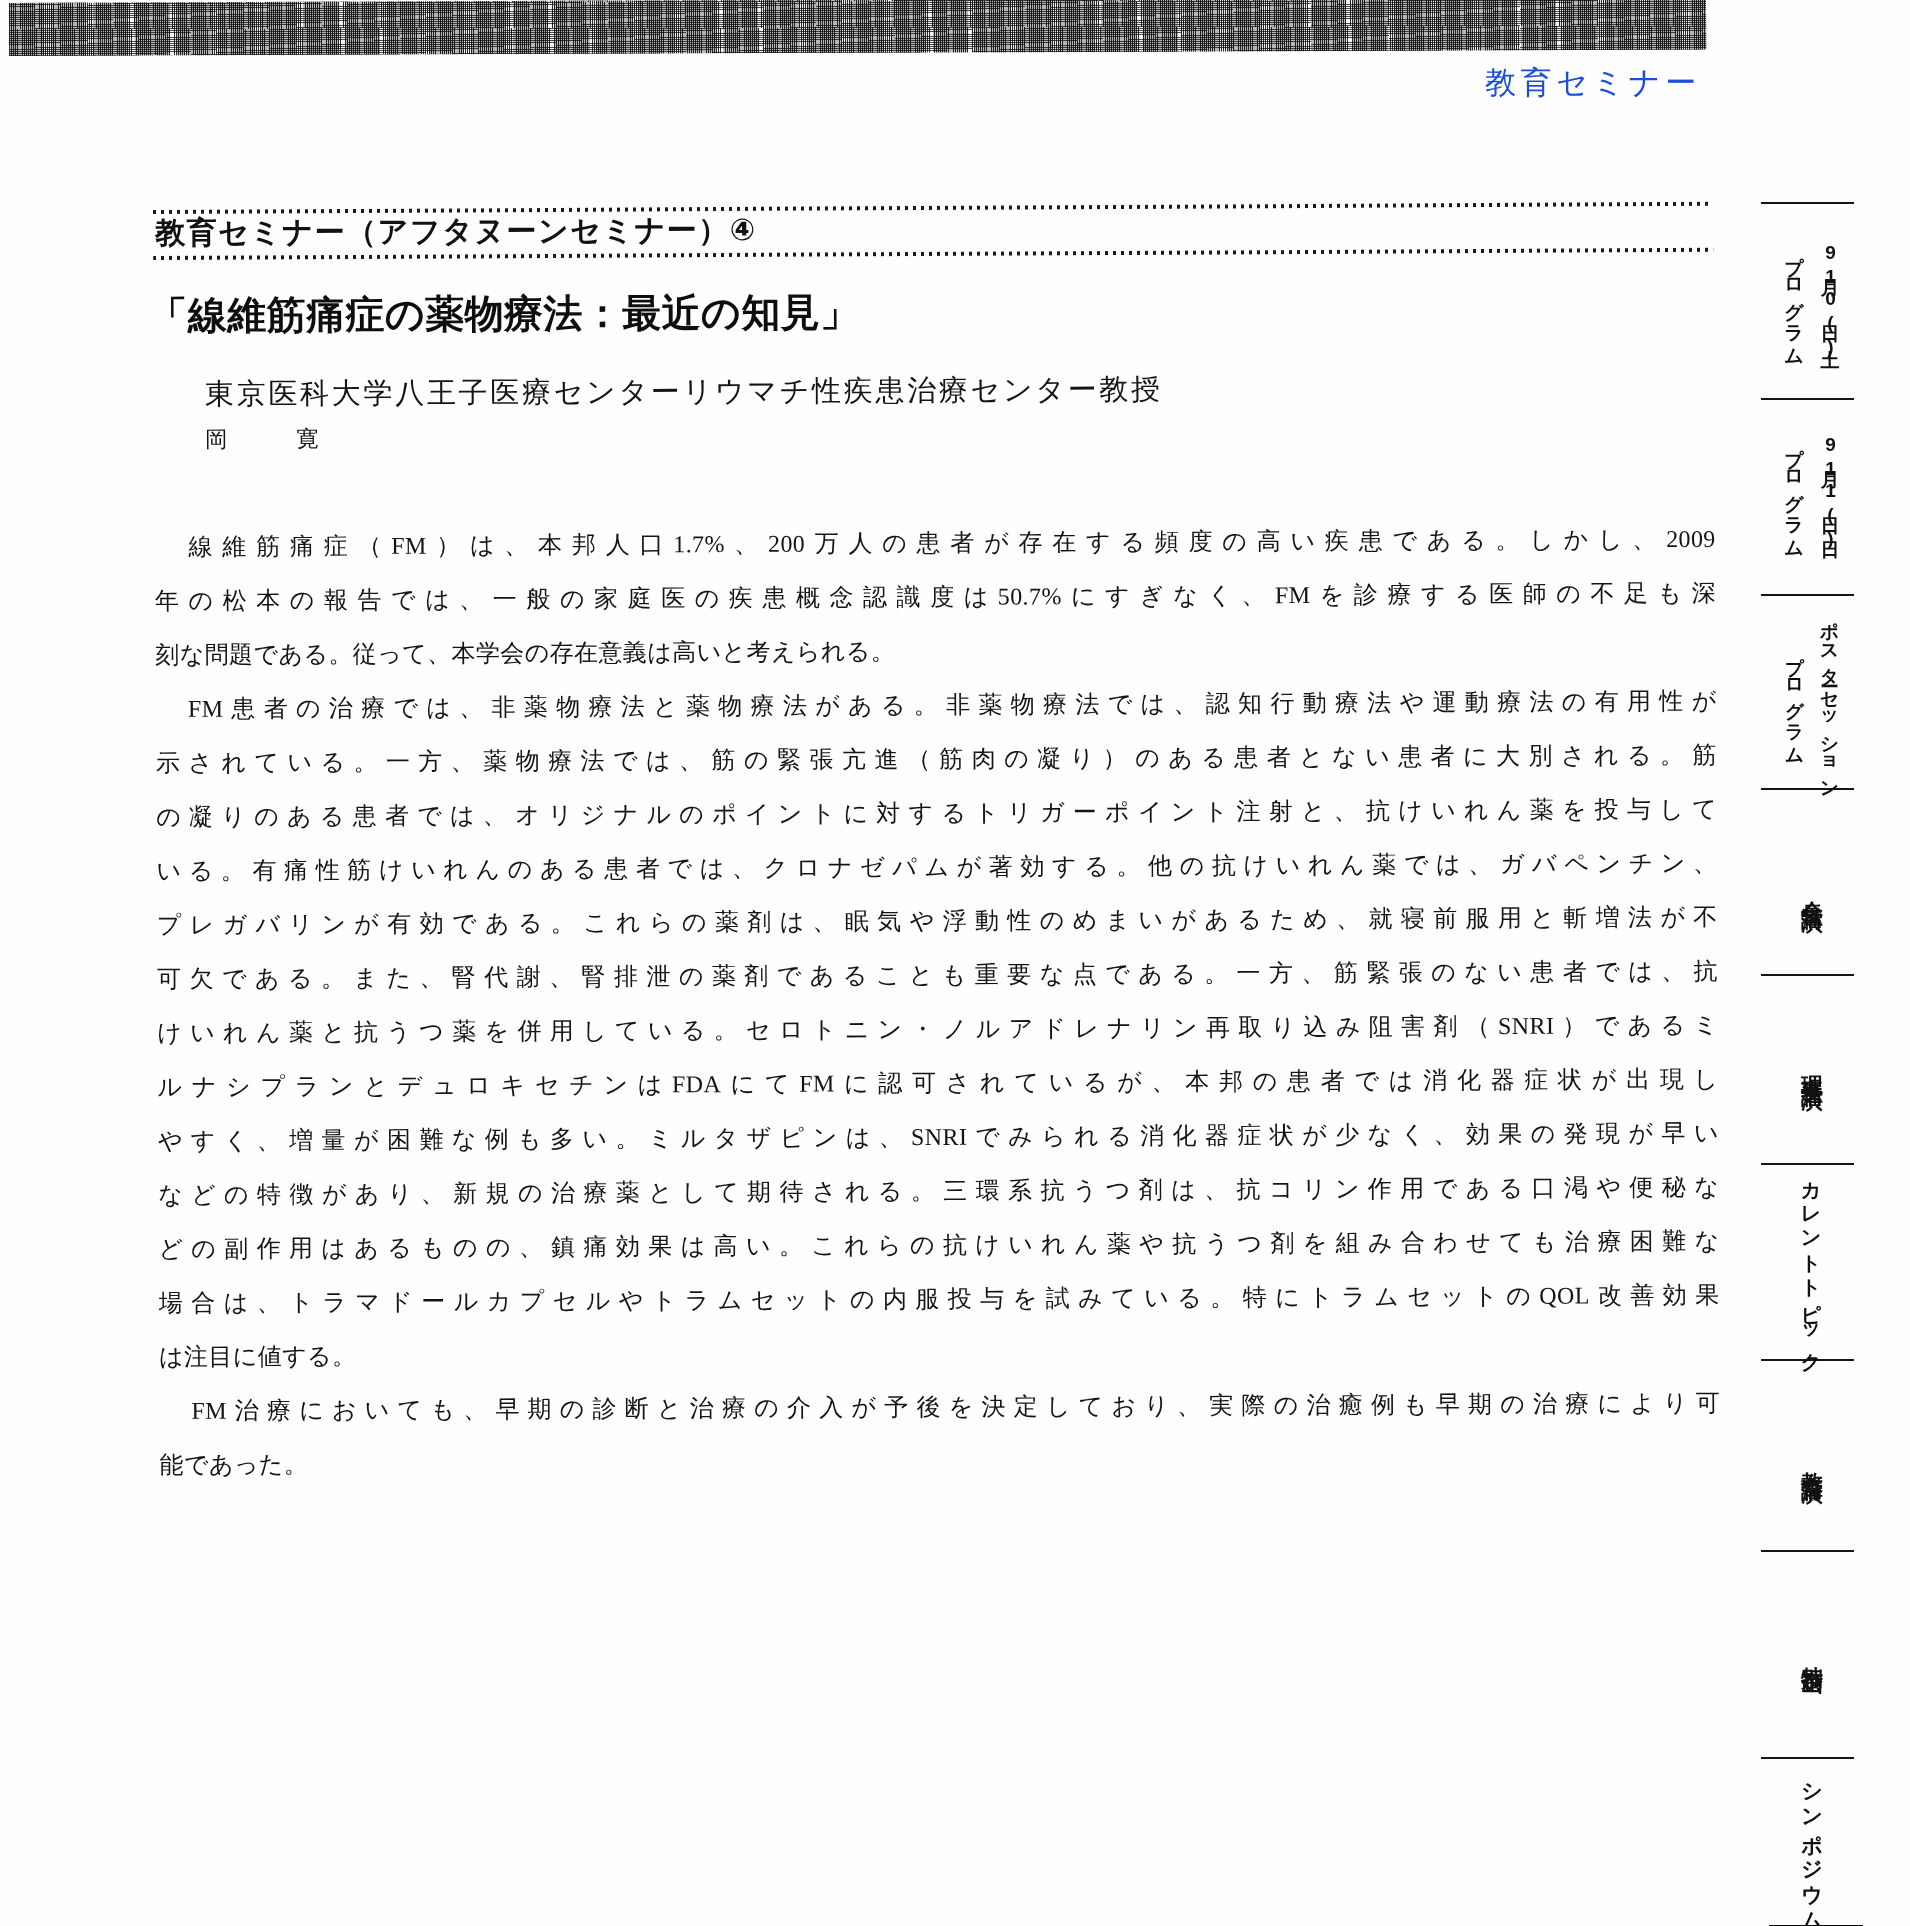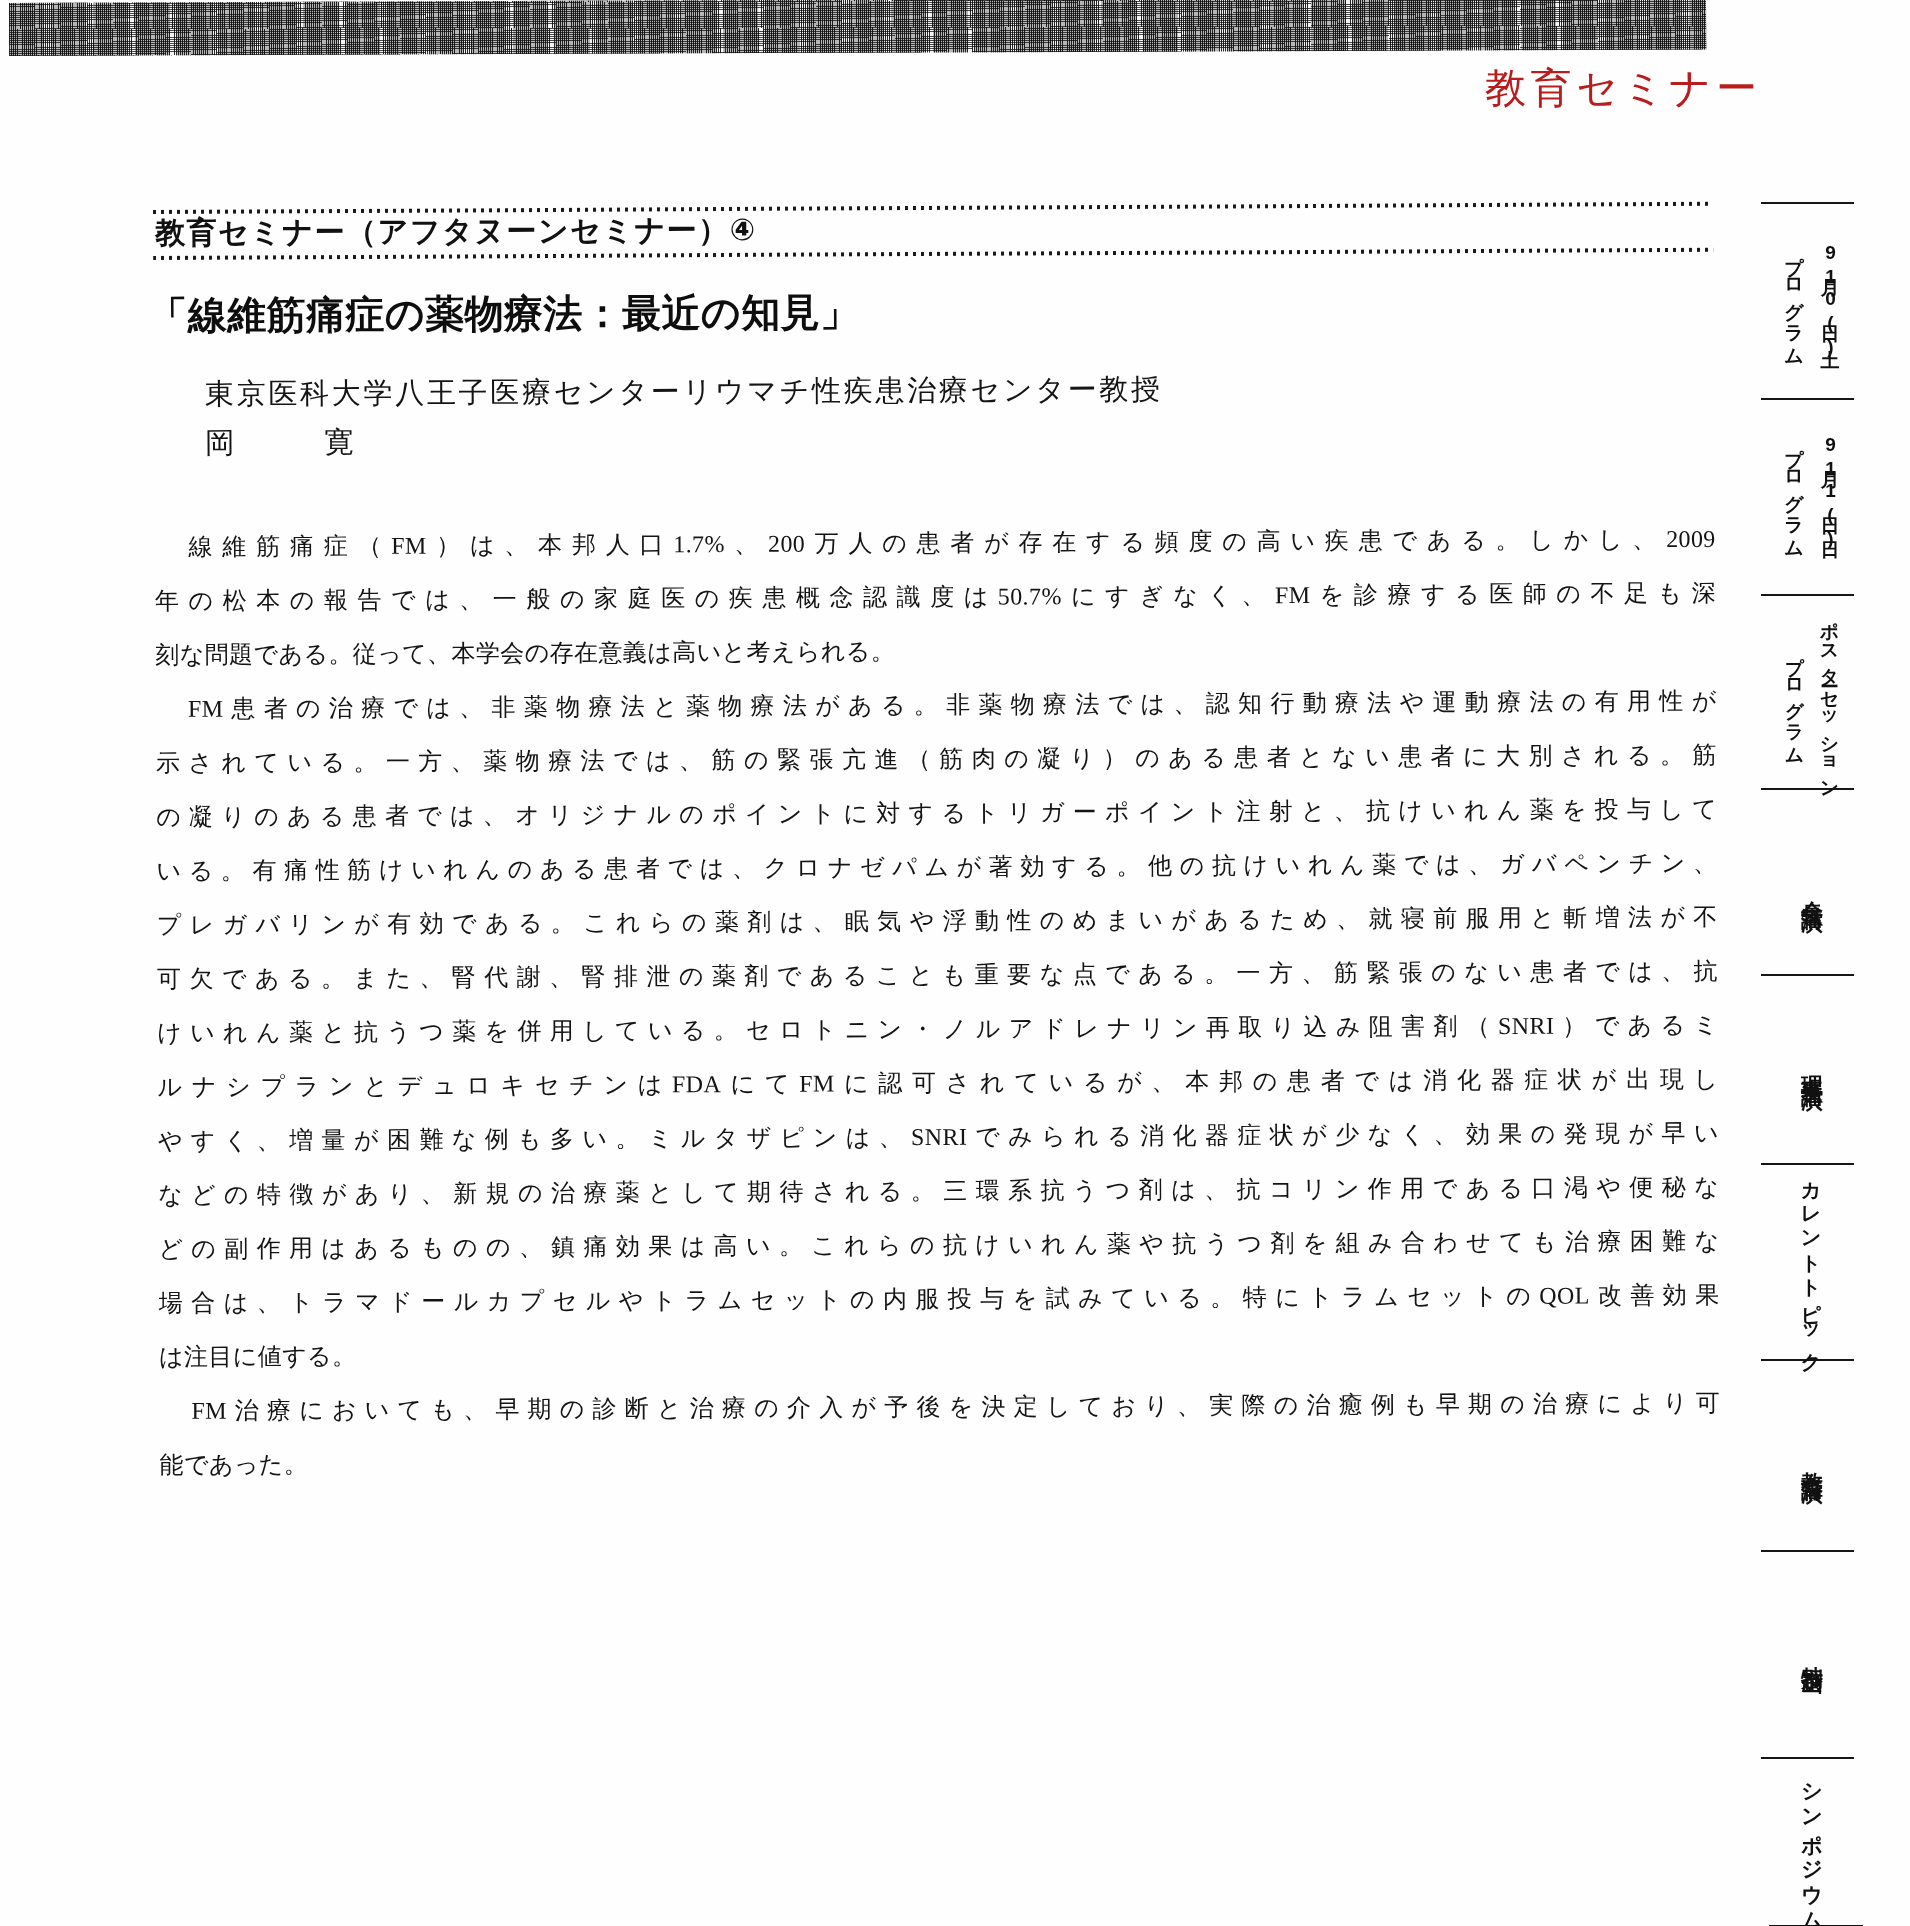--- a/index.html
+++ b/index.html
@@ -17,22 +17,22 @@
     transform:rotate(-0.22deg);transform-origin:0 0;
     background-color:#f2f2f2;
     background-image:
       repeating-linear-gradient(90deg, rgba(10,10,10,.88) 0 0.8px, rgba(255,255,255,0) 0.8px 1.9px),
       repeating-linear-gradient(0deg, rgba(10,10,10,.72) 0 0.8px, rgba(255,255,255,0) 0.8px 1.9px),
       repeating-linear-gradient(90deg, rgba(0,0,0,.25) 0 35px, rgba(255,255,255,.12) 35px 42px);
   }
   
   .running-head{
     position:absolute;left:1485px;top:65px;
-    font-size:41px;letter-spacing:4.6px;line-height:1.15;
-    color:#b91c1c;white-space:nowrap;
+    font-size:31px;letter-spacing:4.6px;line-height:1.15;
+    color:#1d4ed8;white-space:nowrap;
   }
   
   .content{
     position:absolute;left:0;top:0;width:1910px;height:2703px;
     transform:rotate(-0.3deg);transform-origin:154px 216px;
   }
   .dotted-rule{
     position:absolute;left:153px;width:1560px;height:4.2px;
     background:repeating-linear-gradient(90deg,#1a1a1a 0 3.1px,transparent 3.1px 8px);
   }
@@ -49,21 +49,21 @@
     font-family:"Liberation Sans","DejaVu Sans",sans-serif;
     font-weight:700;font-size:39px;letter-spacing:0.4px;line-height:1.15;
     white-space:nowrap;color:#0e0e0e;
   }
   .affiliation{
     position:absolute;left:204px;top:379px;
     font-size:29px;letter-spacing:2.7px;line-height:1.1;white-space:nowrap;
   }
   .speaker{
     position:absolute;left:204px;top:428px;
-    font-size:29px;letter-spacing:0.8px;line-height:1.1;white-space:nowrap;
+    font-size:22px;letter-spacing:0.8px;line-height:1.1;white-space:nowrap;
   }
   
   .abstract{
     position:absolute;left:153px;top:520px;width:1561px;
   }
   .abs-line{
     height:54px;line-height:54px;
     font-size:24px;
     text-align:justify;text-align-last:justify;
     white-space:nowrap;letter-spacing:0.4px;

